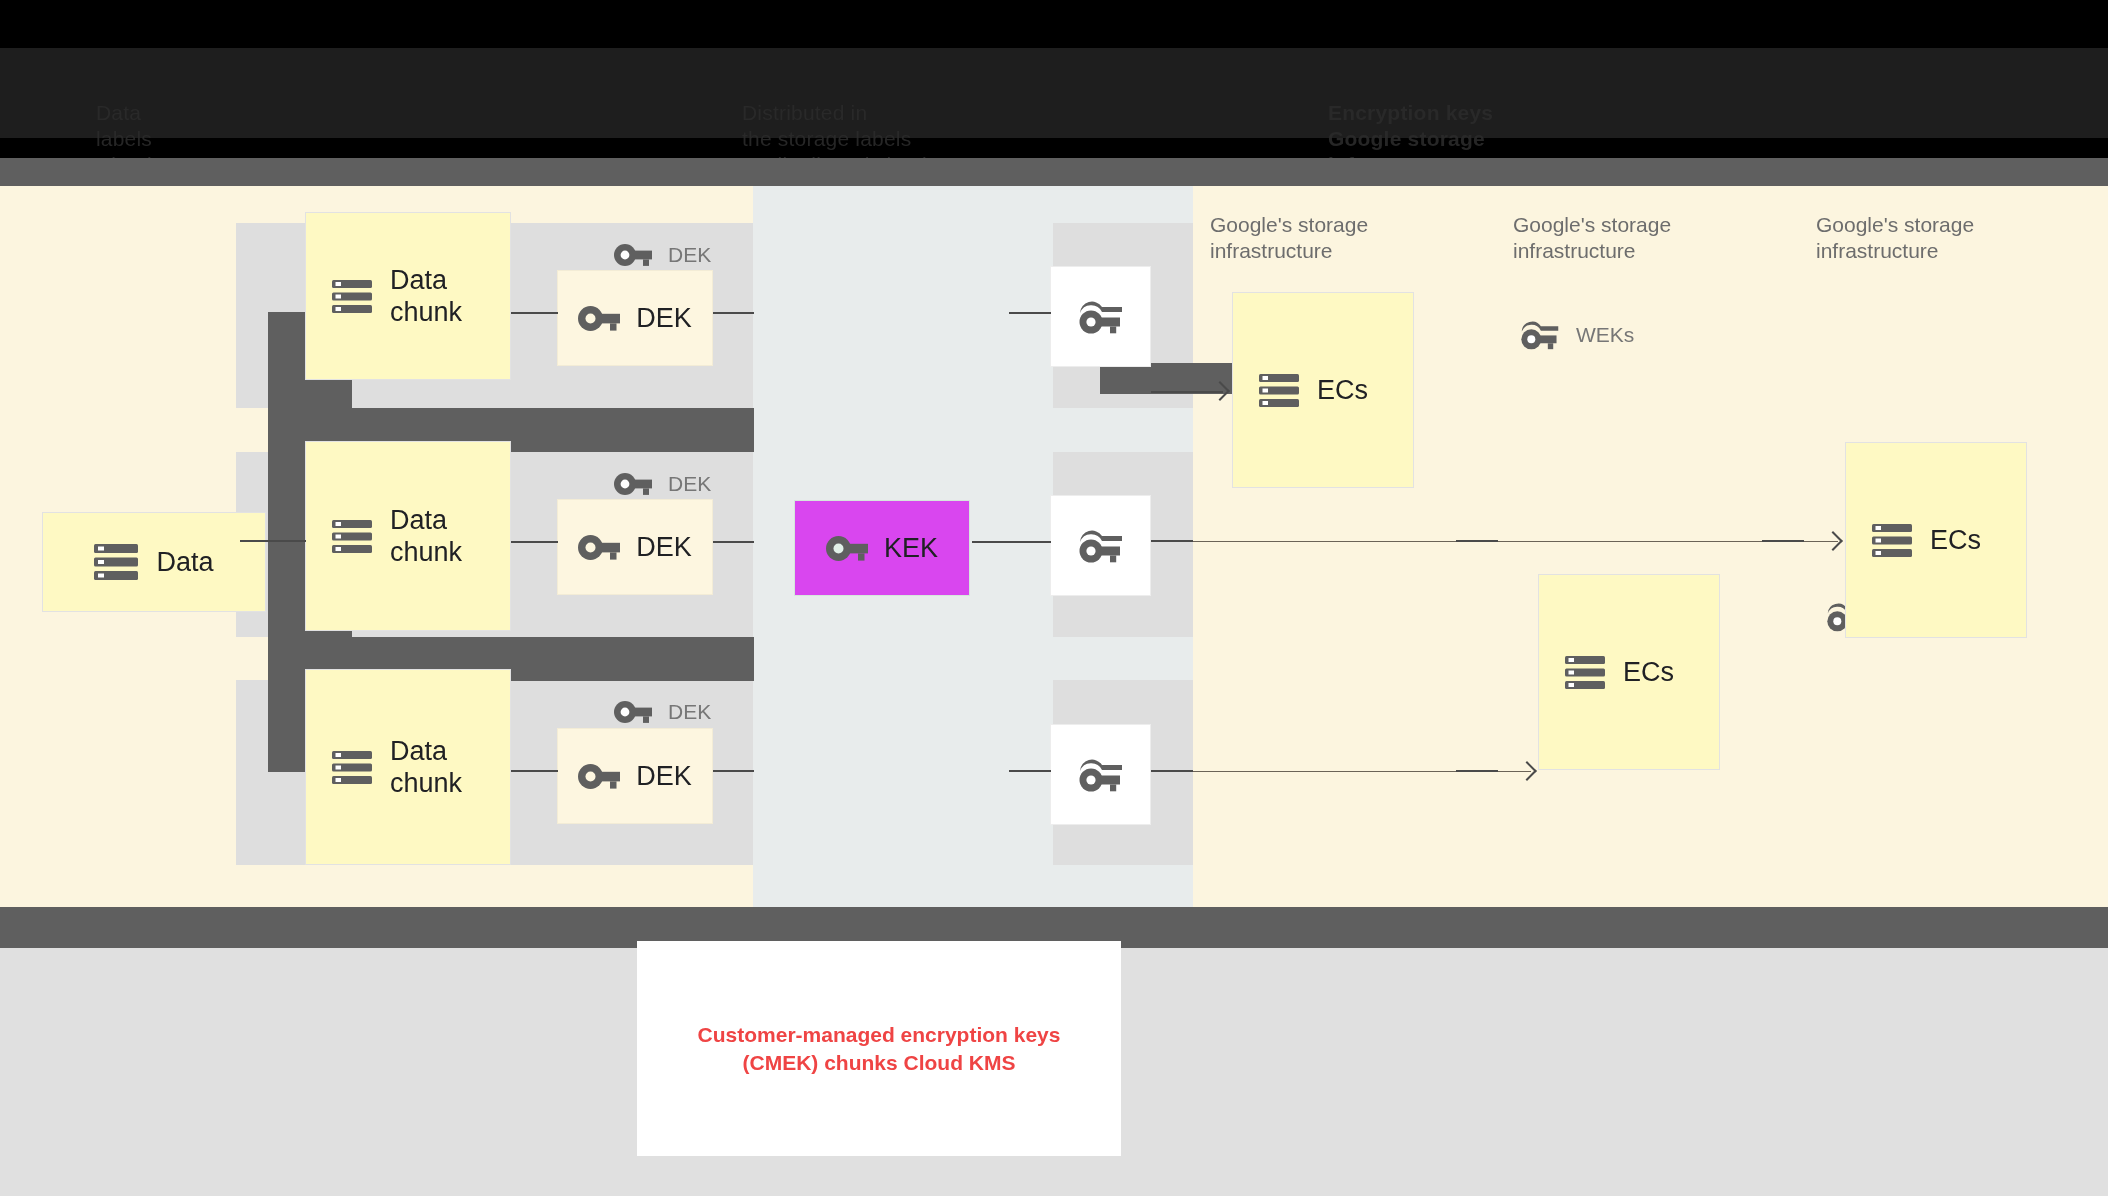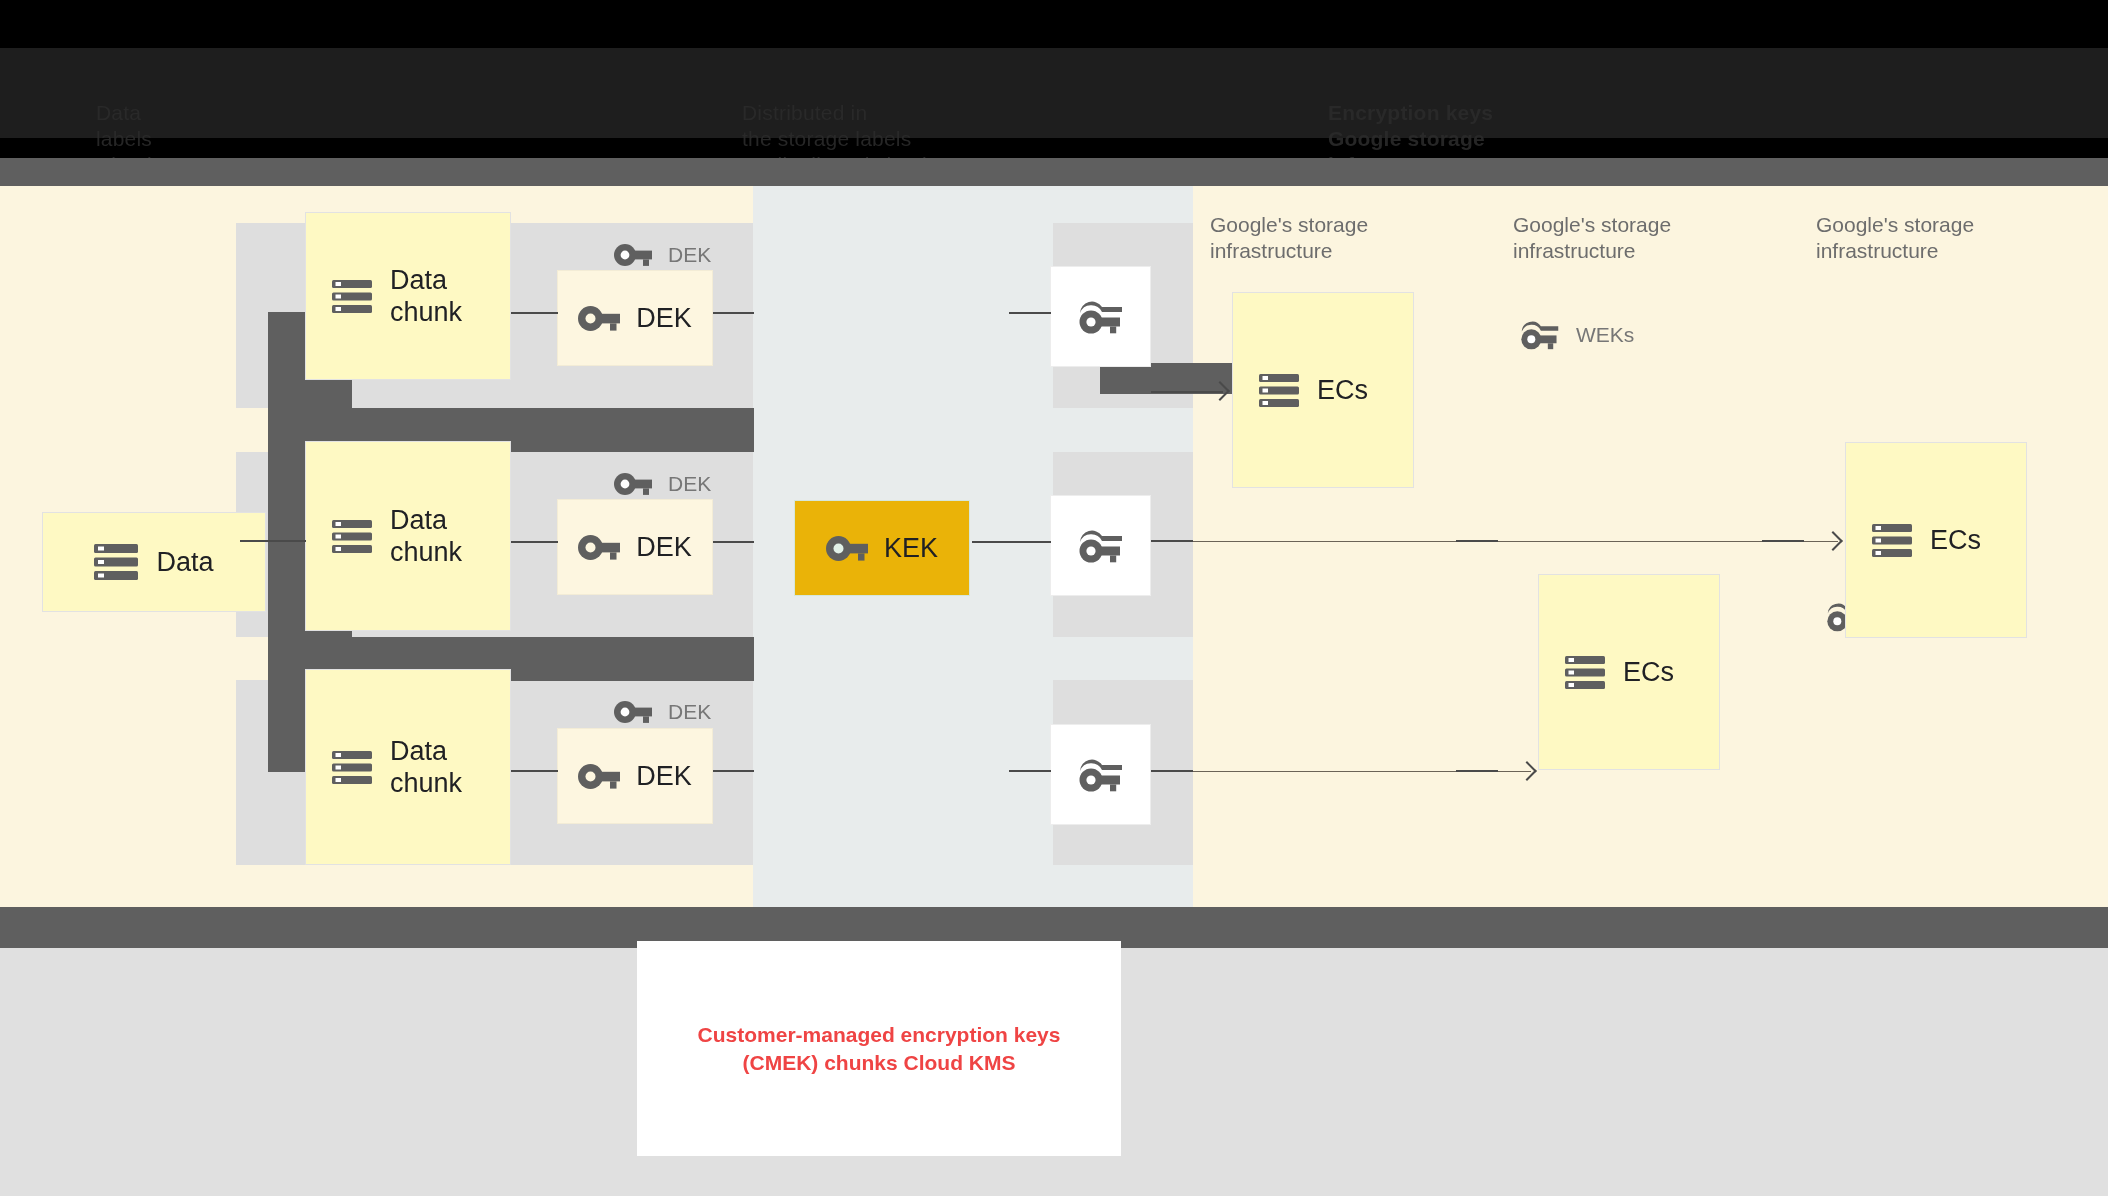--- a/index.html
+++ b/index.html
@@ -153,21 +153,21 @@
 
   
   .pill {
     position: absolute;
     display: flex;
     align-items: center;
     justify-content: center;
     gap: 16px;
   }
   .pill-dek { background: #fdf6e0; border: 1px solid #f3ecd6; }
-  .pill-kek { background: #eab308; border: 1px solid #d5e7dc; align-items: center; }
+  .pill-kek { background: #d946ef; border: 1px solid #d5e7dc; align-items: center; }
   .pill-label {
     font-size: 27px;
     color: #202124;
   }
 
   
   .keytile {
     position: absolute;
     background: #ffffff;
     border: 1px solid #ededed;

